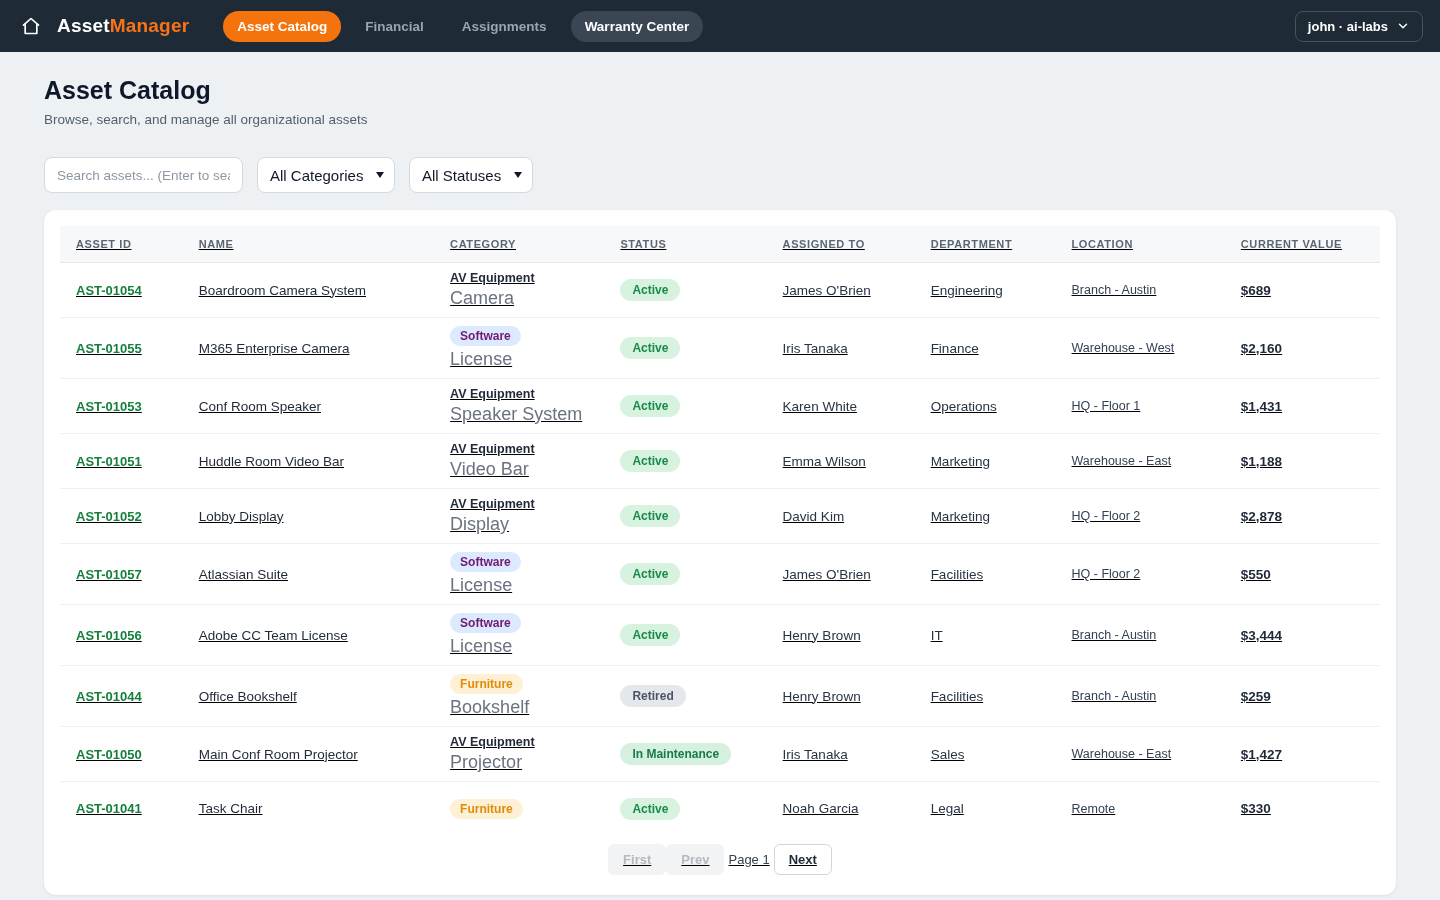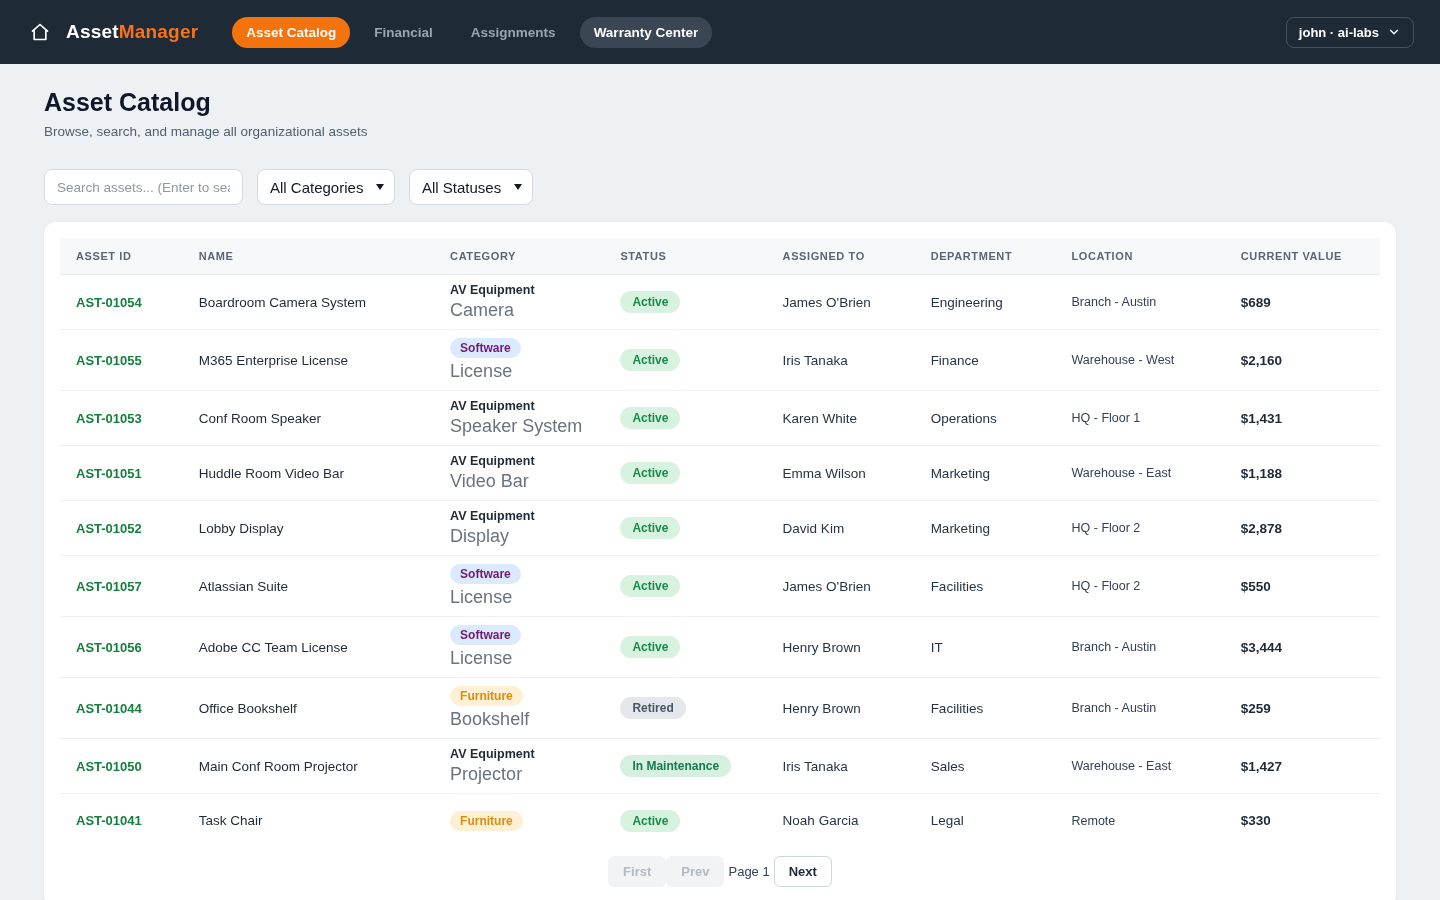--- a/index.html
+++ b/index.html
@@ -1,20 +1,20 @@
 <!DOCTYPE html>
 <html><head>
 <meta charset="utf-8">
 <style>
   * { margin:0; padding:0; box-sizing:border-box; }
   html,body { width:1440px; height:900px; overflow:hidden; background:#eef1f4;
     font-family:"Liberation Sans", sans-serif; }
 
   
-  .topnav { height:64px; background:#1f2a37; display:flex; align-items:center; padding:0 26px; }
+  .topnav { height:52px; background:#1f2a37; display:flex; align-items:center; padding:0 17px; }
   .home-btn { display:flex; align-items:center; justify-content:center; width:28px; height:28px; cursor:pointer; }
   .brand { margin-left:12px; font-size:19px; font-weight:700; letter-spacing:.2px; white-space:nowrap; }
   .brand .b1 { color:#ffffff; }
   .brand .b2 { color:#f97316; }
   .nav-items { display:flex; align-items:center; gap:10px; margin-left:34px; }
   .nav-item { font-size:13.5px; font-weight:600; color:#9aa4b2; padding:8px 14px; border-radius:18px; cursor:pointer; text-decoration:none; white-space:nowrap; }
   .nav-item.active { background:#f4730c; color:#ffffff; }
   .nav-item.highlighted { background:#3a4654; color:#ffffff; }
   .user-menu { margin-left:auto; display:flex; align-items:center; gap:8px; border:1px solid #46535f; border-radius:8px; padding:7px 12px; color:#ffffff; font-size:13px; font-weight:600; cursor:pointer; }
 
@@ -25,21 +25,21 @@
 
   
   .filters { display:flex; align-items:center; gap:14px; margin-top:30px; margin-bottom:17px; }
   .search-input { width:199px; height:36px; border:1px solid #d5dae0; border-radius:8px; padding:0 12px; font-size:13.5px; color:#1f2937; background:#ffffff; font-family:"Liberation Sans",sans-serif; outline:none; }
   .search-input::placeholder { color:#8d97a3; }
   .select-wrap { position:relative; }
   .select-wrap select { appearance:none; -webkit-appearance:none; height:36px; border:1px solid #d5dae0; border-radius:8px; background:#ffffff; font-size:15px; font-weight:500; color:#111827; padding:0 30px 0 12px; font-family:"Liberation Sans",sans-serif; cursor:pointer; outline:none; }
   .select-caret { position:absolute; right:11px; top:15px; width:0; height:0; border-left:4.5px solid transparent; border-right:4.5px solid transparent; border-top:6px solid #111827; pointer-events:none; }
 
   
-  .card { margin:0 44px; background:#ffffff; border-radius:12px; box-shadow:0 1px 3px rgba(15,23,42,.08); padding:16px 16px 20px; overflow:hidden; }
+  .card { margin:0 44px; background:#ffffff; border-radius:12px; box-shadow:0 1px 3px rgba(15,23,42,.08); padding:16px 16px 20px; overflow:hidden;text-decoration:underline; }
   .table-clip { height:604px; overflow:hidden; }
   table { width:100%; border-collapse:collapse; table-layout:fixed; }
   thead th { background:#f7f8fa; text-align:left; font-size:11px; font-weight:700; letter-spacing:.6px; text-transform:uppercase; color:#5b6672; padding:12px 16px; border-bottom:1px solid #e5e9ed; }
   tbody td { height:54px; padding:8px 16px; border-bottom:1px solid #edf0f3; vertical-align:middle; font-size:13.5px; color:#273444; }
   .id-link { color:#15803d; font-weight:700; font-size:13px; text-decoration:none; cursor:pointer; white-space:nowrap; }
   .name { color:#1f2937; }
   .cat-plain { font-size:12.5px; font-weight:700; color:#1f2937; }
   .cat-pill { display:inline-block; font-size:12px; font-weight:700; padding:3px 10px; border-radius:10px; }
   .cat-blue { background:#dbeafe; color:#701a75; }
   .cat-amber { background:#fdf0d5; color:#e08c0b; }
@@ -140,21 +140,21 @@
               <div class="subcat">Camera</div>
             </td>
             <td><span class="pill st-active">Active</span></td>
             <td>James O'Brien</td>
             <td>Engineering</td>
             <td class="loc">Branch - Austin</td>
             <td class="value">$689</td>
           </tr>
           <tr>
             <td><a class="id-link">AST-01055</a></td>
-            <td><span class="name">M365 Enterprise License</span></td>
+            <td><span class="name">M365 Enterprise Camera</span></td>
             <td><div class="cat-pill cat-blue">Software</div><div class="subcat">License</div></td>
             <td><span class="pill st-active">Active</span></td>
             <td>Iris Tanaka</td>
             <td>Finance</td>
             <td class="loc">Warehouse - West</td>
             <td class="value">$2,160</td>
           </tr>
           <tr>
             <td><a class="id-link">AST-01053</a></td>
             <td><span class="name">Conf Room Speaker</span></td>

